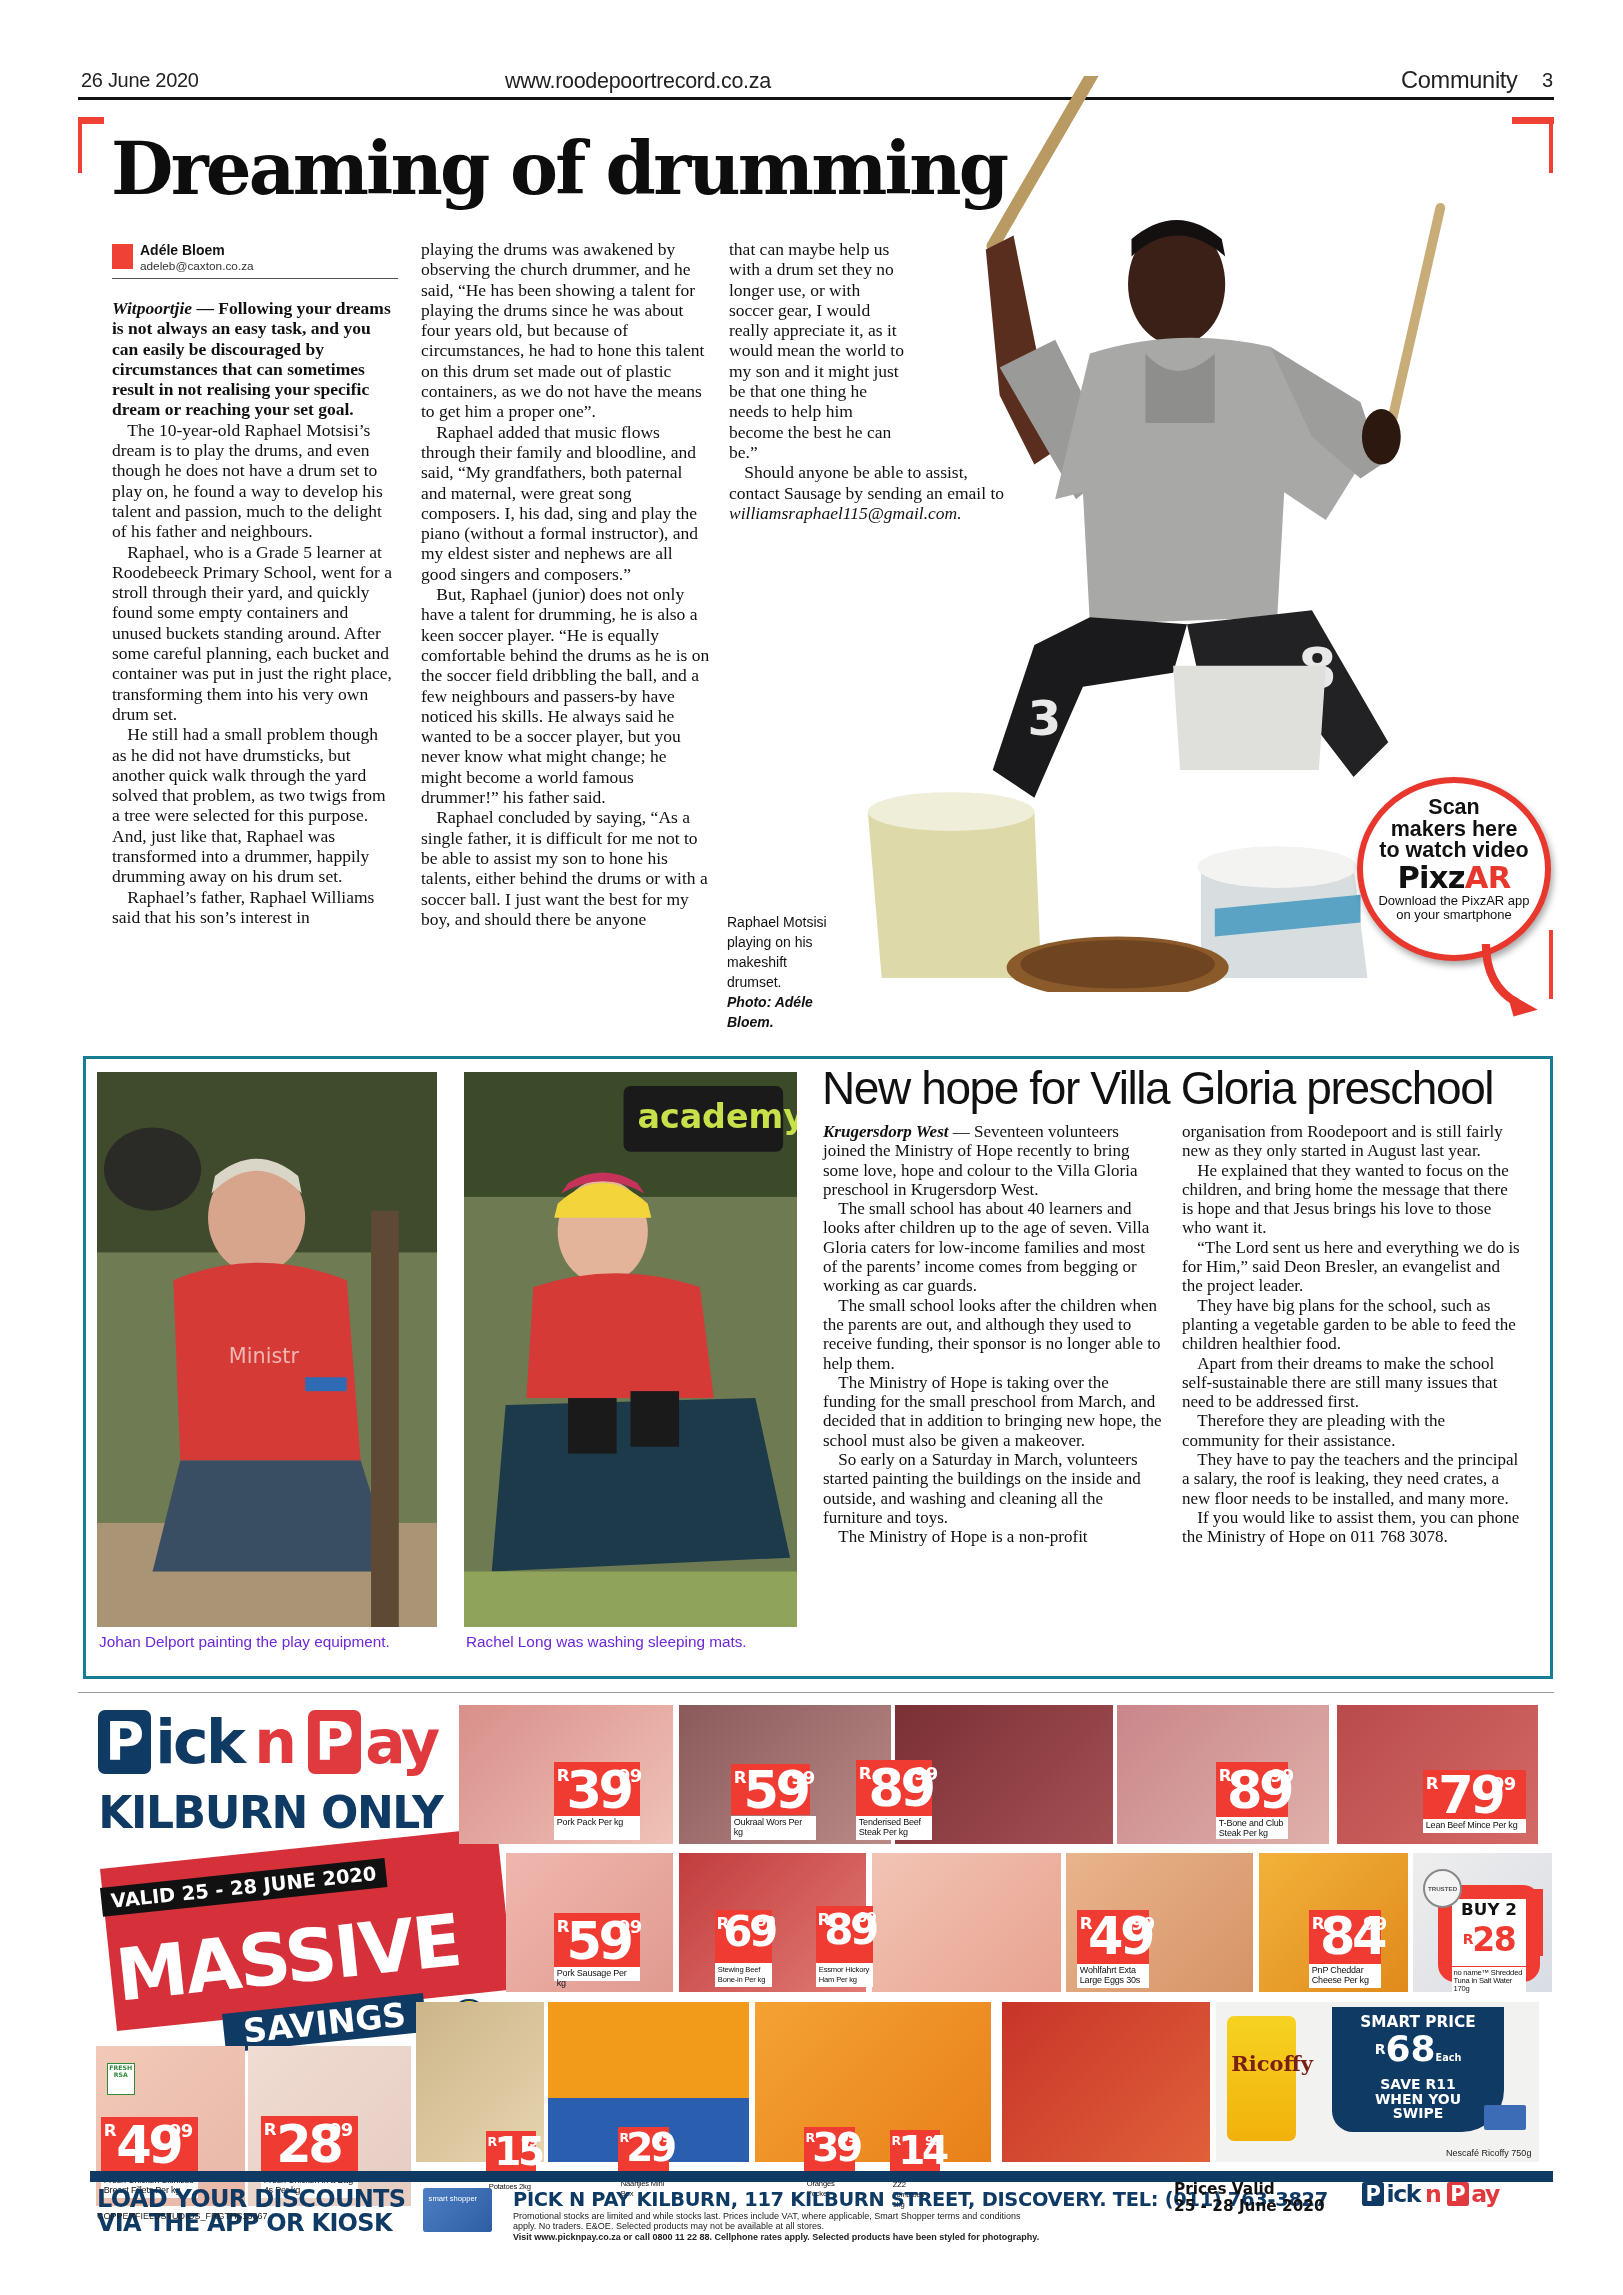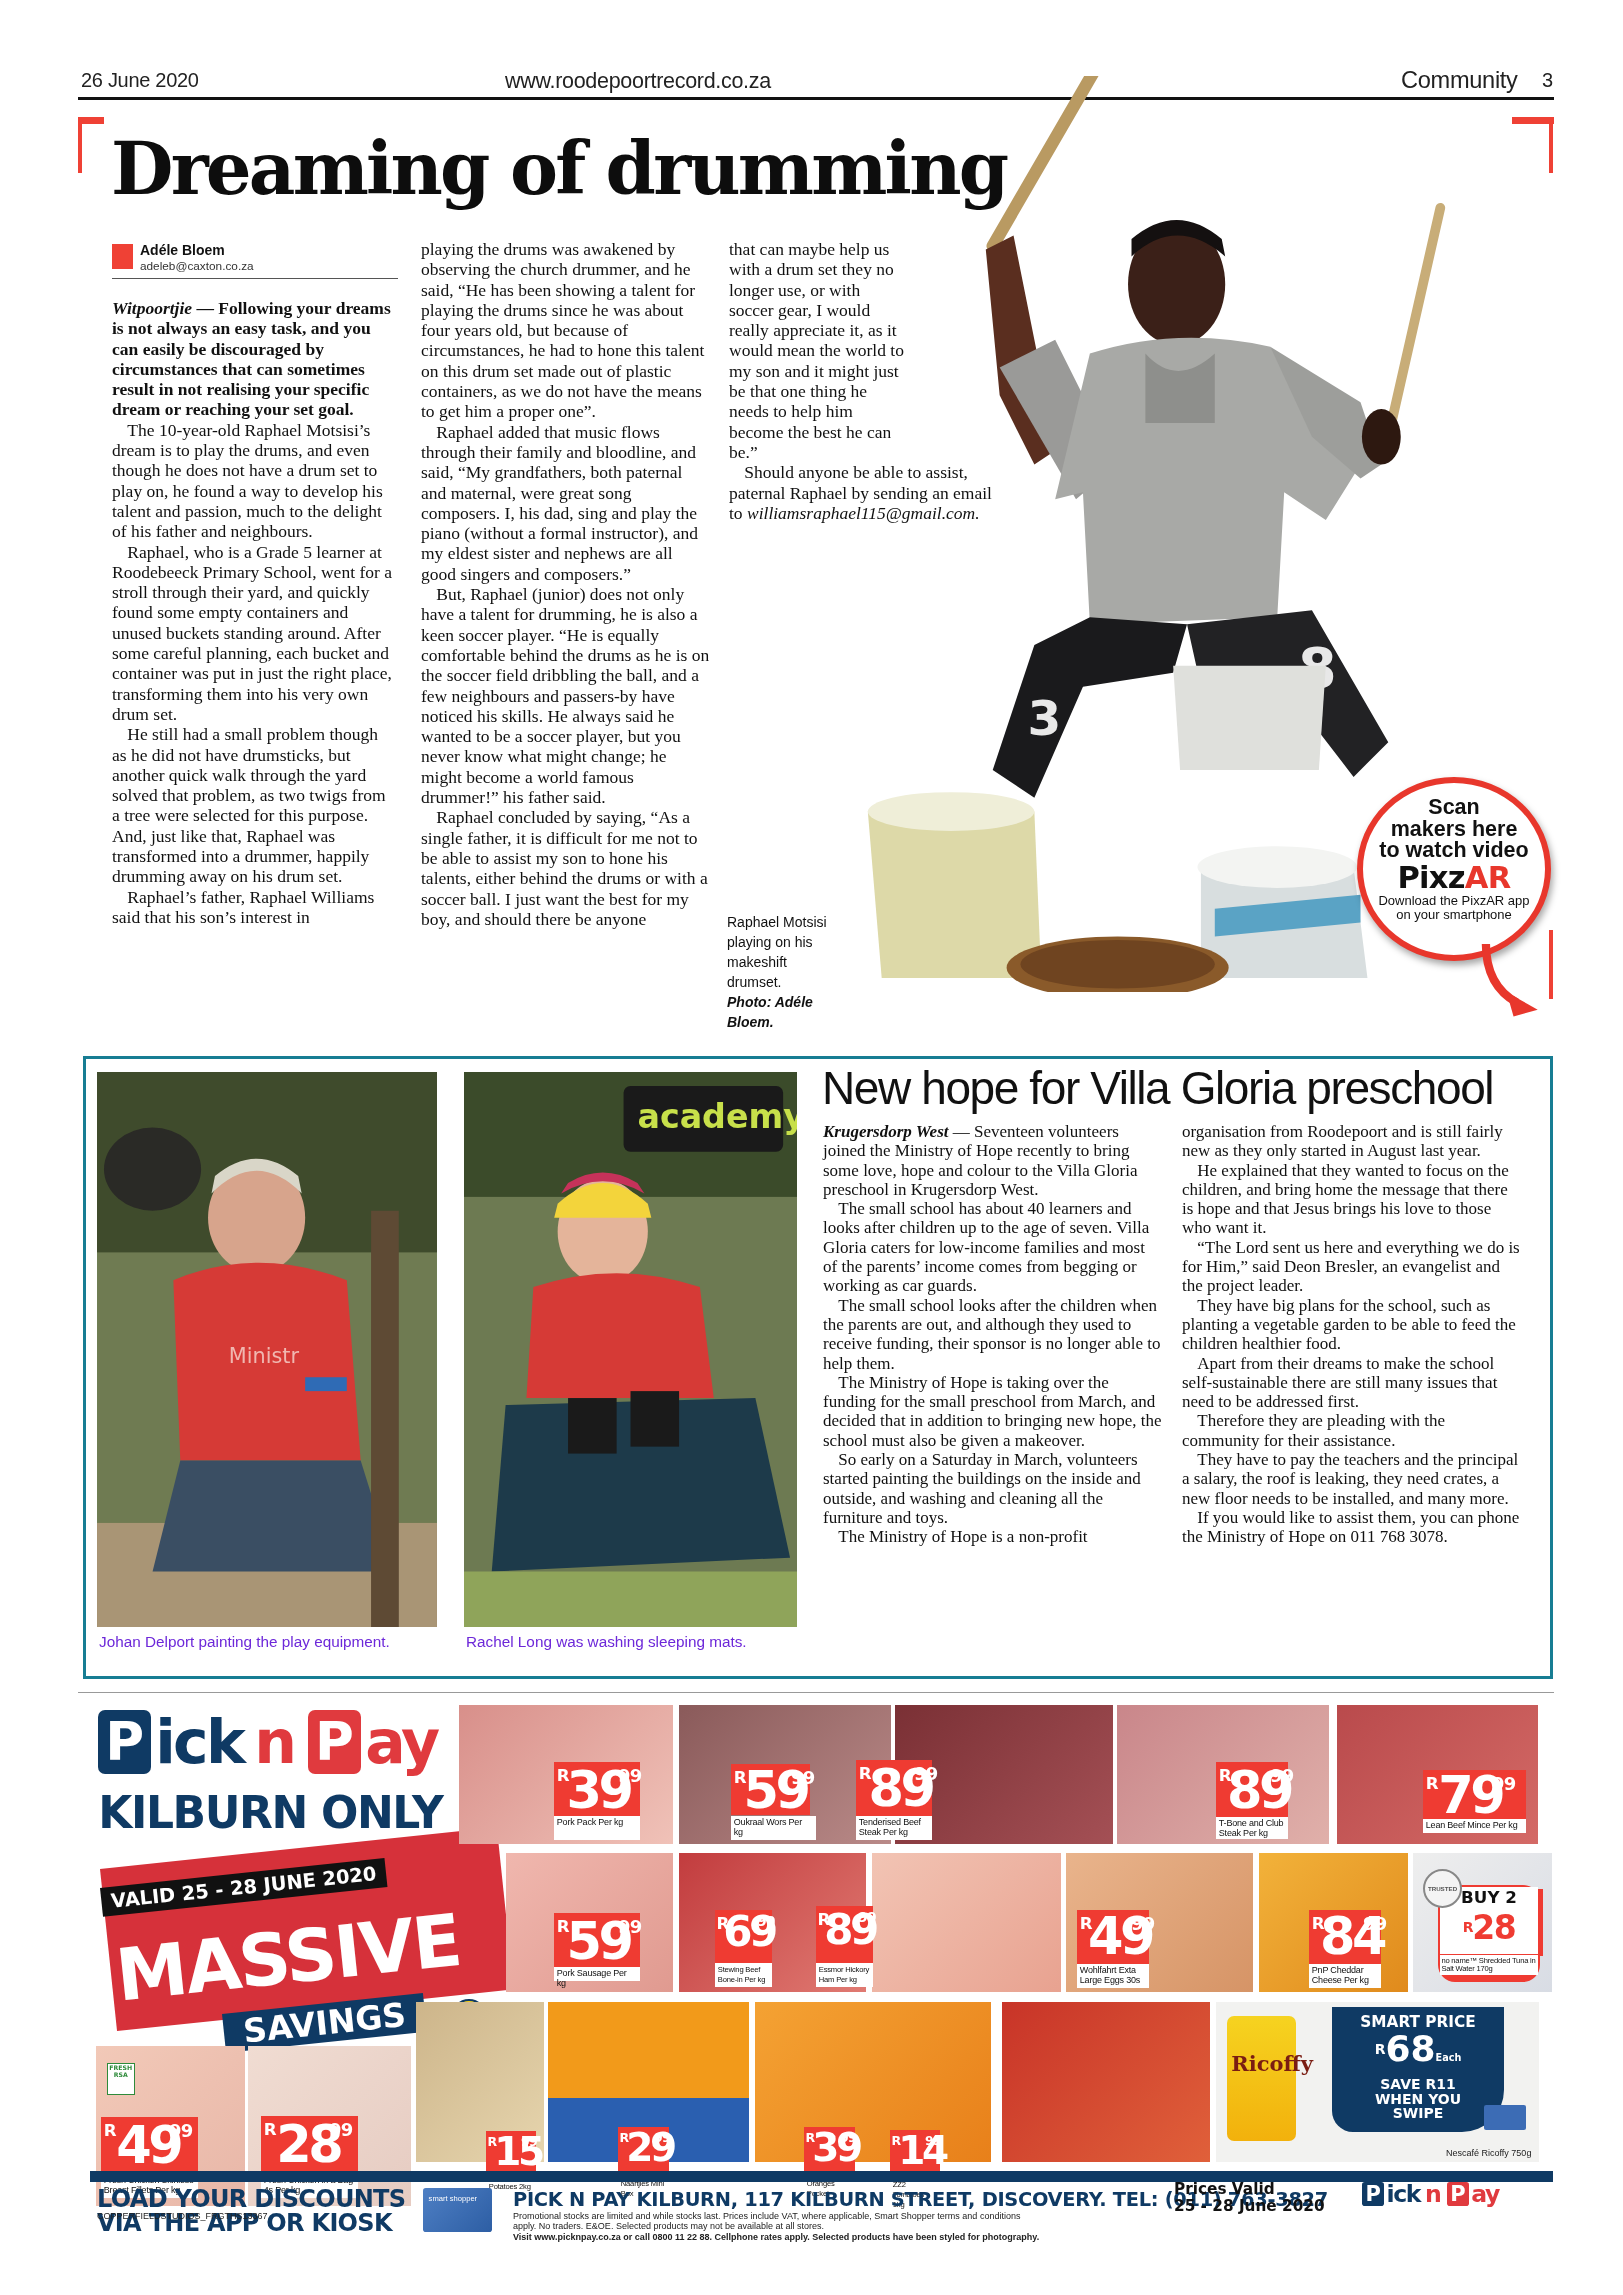--- a/index.html
+++ b/index.html
@@ -126,21 +126,21 @@
 
 <div class="col" style="left:421px;top:239px;width:290px;">
   <p class="noindent">playing the drums was awakened by observing the church drummer, and he said, “He has been showing a talent for playing the drums since he was about four years old, but because of circumstances, he had to hone this talent on this drum set made out of plastic containers, as we do not have the means to get him a proper one”.</p>
   <p>Raphael added that music flows through their family and bloodline, and said, “My grandfathers, both paternal and maternal, were great song composers. I, his dad, sing and play the piano (without a formal instructor), and my eldest sister and nephews are all good singers and composers.”</p>
   <p>But, Raphael (junior) does not only have a talent for drumming, he is also a keen soccer player. “He is equally comfortable behind the drums as he is on the soccer field dribbling the ball, and a few neighbours and passers-by have noticed his skills. He always said he wanted to be a soccer player, but you never know what might change; he might become a world famous drummer!” his father said.</p>
   <p>Raphael concluded by saying, “As a single father, it is difficult for me not to be able to assist my son to hone his talents, either behind the drums or with a soccer ball. I just want the best for my boy, and should there be anyone</p>
 </div>
 
 <div class="col" style="left:729px;top:239px;width:278px;">
   <p class="noindent" style="width:177px;">that can maybe help us with a drum set they no longer use, or with soccer gear, I would really appreciate it, as it would mean the world to my son and it might just be that one thing he needs to help him become the best he can be.”</p>
-  <p><span>Should anyone be able to assist, paternal Raphael by sending an email to</span> <em>williamsraphael115@gmail.com.</em></p>
+  <p><span>Should anyone be able to assist, contact Sausage by sending an email to</span> <em>williamsraphael115@gmail.com.</em></p>
 </div>
 
 <div class="abs caption" style="left:727px;top:868px;width:111px;margin-top:44px;">
   <span>Raphael Motsisi playing on his makeshift drumset.</span><br>
   <b>Photo: Adéle Bloem.</b>
 </div>
 
 <div class="pixzar">
   <div class="scan">Scan</div>
   <div class="scan" style="margin-top:0;">makers here</div>
@@ -323,21 +323,21 @@
   <div class="plabel" style="left:987px;top:262px;width:72px;height:23.6px;">Wohlfahrt Exta Large Eggs 30s</div>
 
   <div class="price" style="left:1219px;top:208px;width:72px;height:54px;">
       <span class="r" style="left:2.8px;top:2.8px;">R</span>
       <span class="main" style="left:11px;top:1.4px;">84</span>
       <span class="cents" style="left:54px;top:2.8px;">99</span>
     </div>
   <div class="plabel" style="left:1219px;top:262px;width:72px;height:23.6px;">PnP Cheddar Cheese Per kg</div>
 
   <div class="abs" style="left:1420px;top:187px;width:33px;height:67px;background:#ef3b32;"></div>
-  <div class="abs" style="left:1348px;top:183px;width:102px;height:97px;background:#ef3b32;padding:2px;border-radius:17px;">
+  <div class="abs" style="left:1348px;top:183px;width:102px;height:97px;background:#ef3b32;padding:14px;border-radius:17px;">
     <div style="background:#fff;height:67px;text-align:center;font-family:'DejaVu Sans',sans-serif;font-weight:bold;">
       <div style="font-size:16.7px;line-height:21px;color:#111;">BUY 2</div>
       <div style="font-size:33px;line-height:39px;color:#ef3b32;letter-spacing:-1.4px;"><span style="font-size:14px;vertical-align:top;">R</span><span>28</span></div>
     </div>
     <div class="plabel" style="position:static;margin-top:1.4px;font-size:7.6px;line-height:8.3px;padding:1.4px;">no name™ Shredded Tuna in Salt Water 170g</div>
   </div>
   <div class="abs" style="left:1333px;top:167px;width:39px;height:39px;border-radius:50%;border:2.1px solid #888;background:#f4f4f4;font-family:'Liberation Sans',sans-serif;font-size:6.2px;font-weight:bold;text-align:center;line-height:35px;color:#555;">TRUSTED</div>
 
   <div class="price" style="left:11px;top:415px;width:97px;height:57px;">
       <span class="r" style="left:2.8px;top:2.8px;">R</span>

